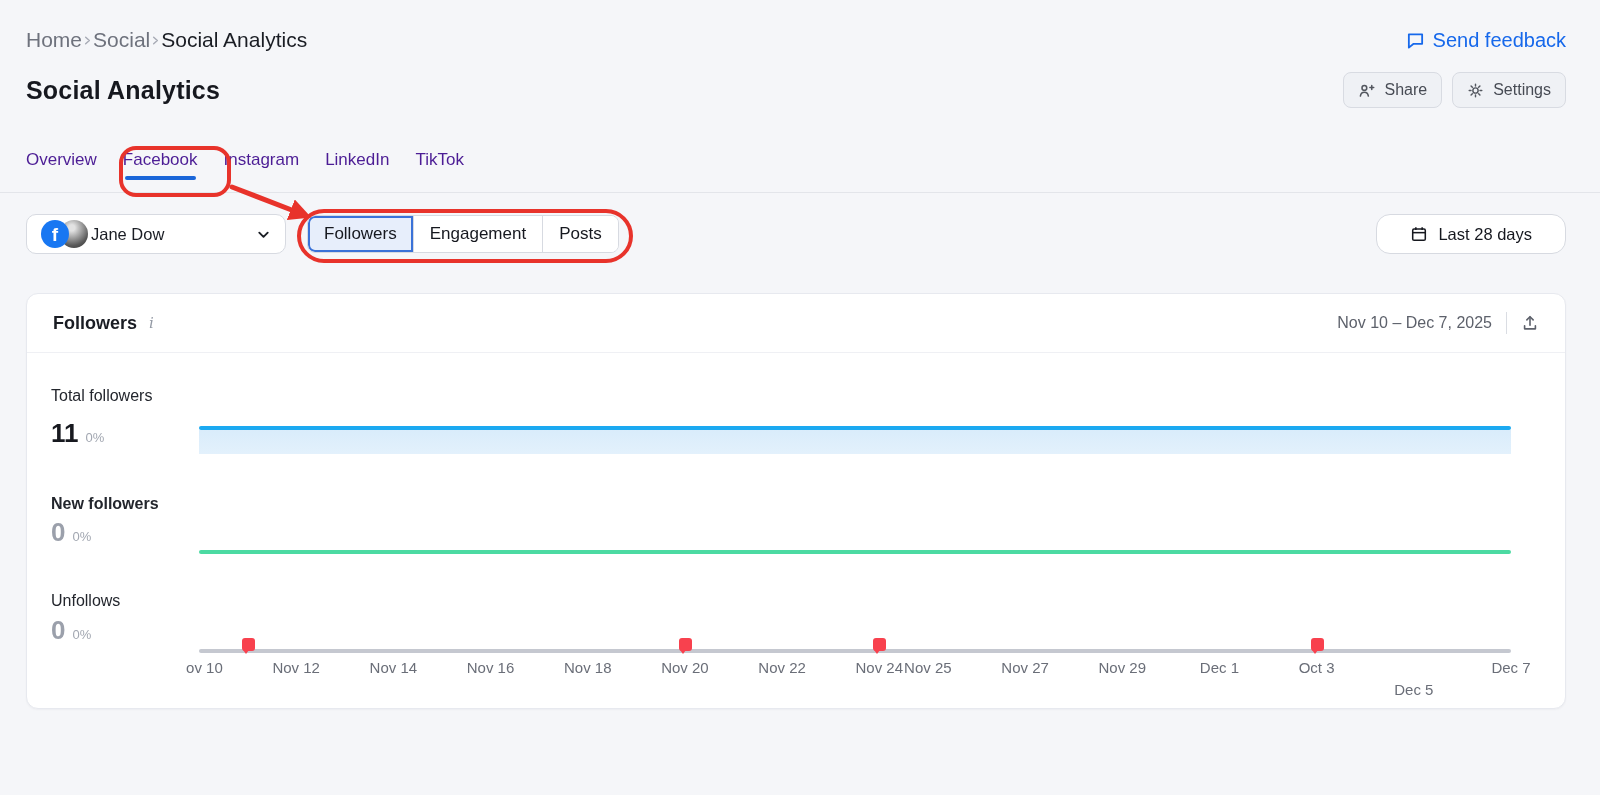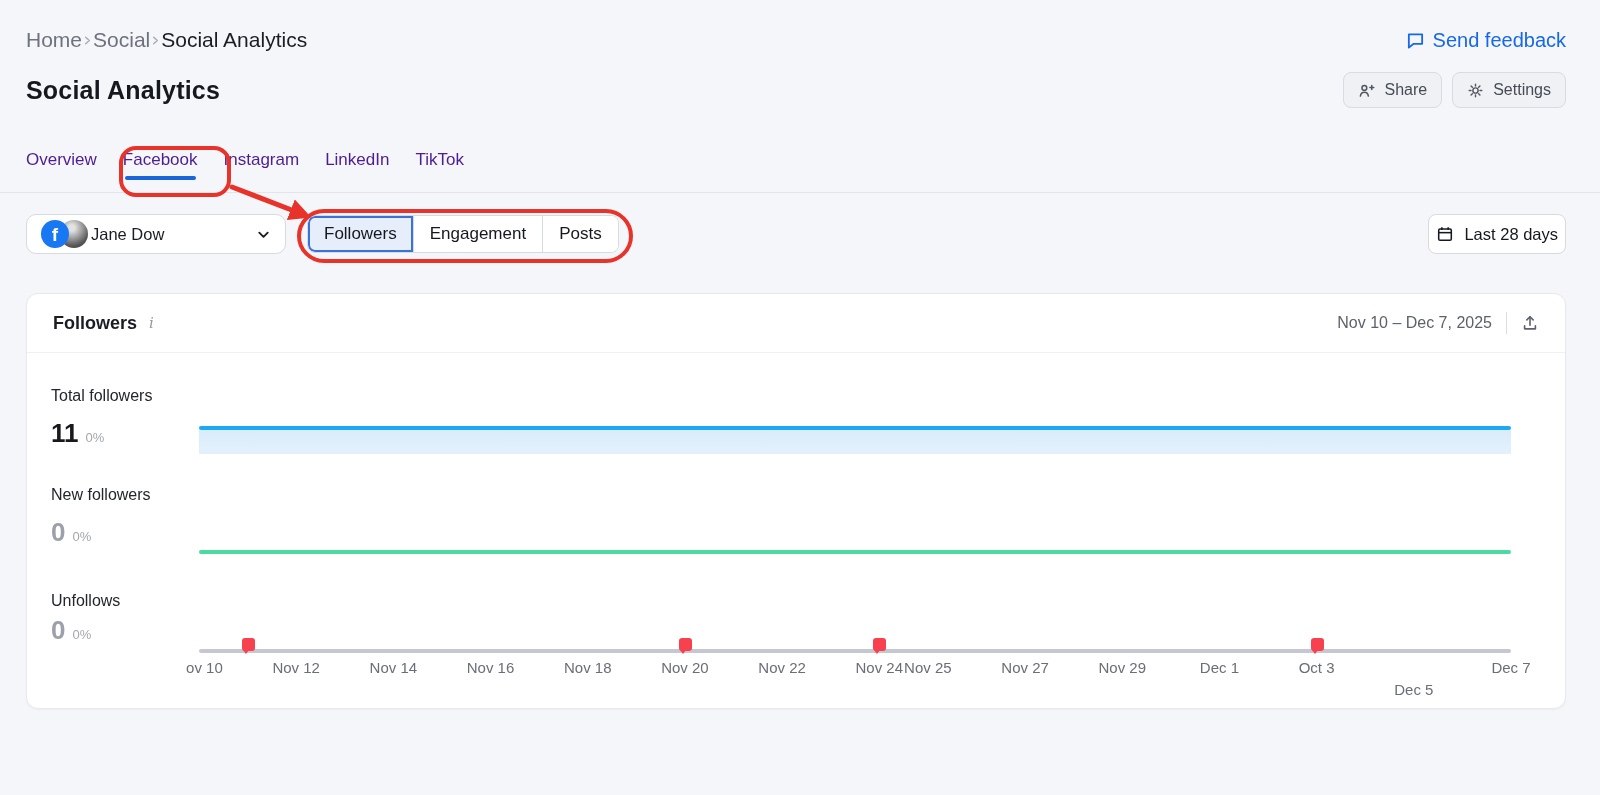--- a/index.html
+++ b/index.html
@@ -36,42 +36,42 @@
   .fb-badge span { position:relative; top:1px; }
   .avatar { position:absolute; left:19px; top:0; width:28px; height:28px; border-radius:50%; z-index:1; background:radial-gradient(circle at 42% 28%, #E2E2E2 12%, #A3A3A3 38%, #5A5A5A 68%, #2E2E2E 100%); }
   .pp-name { margin-left:3px; font-size:16.5px; color:#1A1D24; }
   .pp-chevron { margin-left:auto; color:#1A1D24; display:flex; }
 
   .seg-group { position:absolute; left:281px; top:1px; height:38px; display:inline-flex; background:#fff; border:1px solid #D7DAE1; border-radius:8px; overflow:hidden; }
   .seg { display:flex; align-items:center; padding:0 16px; font-size:17px; color:#16181F; cursor:pointer; background:#fff; }
   .seg + .seg { border-left:1px solid #D7DAE1; }
   .seg.selected { background:#E7EEFB; box-shadow:inset 0 0 0 2px #3A72D8; border-radius:7px 0 0 7px; }
 
-  .date-chip { position:absolute; right:0; top:0; height:40px; display:inline-flex; align-items:center; gap:10px; padding:0 7px; background:#fff; border:1px solid #D7DAE1; border-radius:8px; font-size:16.5px; color:#16181F; cursor:pointer; }
+  .date-chip { position:absolute; right:0; top:0; height:40px; display:inline-flex; align-items:center; gap:10px; padding:0 33px; background:#fff; border:1px solid #D7DAE1; border-radius:14px; font-size:16.5px; color:#16181F; cursor:pointer; }
 
   
   .card { position:absolute; left:26px; top:293px; width:1540px; height:416px; background:#fff; border:1px solid #E7E9EF; border-radius:12px; box-shadow:0 1px 2px rgba(25,30,50,.04); }
   .card-header { height:59px; display:flex; align-items:center; padding:0 26px; border-bottom:1px solid #EFF0F4; }
   .card-title { font-size:18px; font-weight:700; color:#1A1D24; }
   .info-i { margin-left:12px; font-family:"DejaVu Serif", serif; font-style:italic; font-size:15px; color:#949AA5; cursor:pointer; }
   .card-header-right { margin-left:auto; display:flex; align-items:center; gap:14px; }
   .date-range { font-size:16px; color:#5D616B; }
   .vdivider { width:1px; height:22px; background:#DADDE3; }
   .export-mini { color:#5D616B; display:flex; cursor:pointer; }
 
   .card-body { position:relative; height:356px; }
 
   .metrics { position:absolute; left:24px; top:0; width:160px; }
   .metric-label { position:absolute; left:0; font-size:16px; color:#23262D; white-space:nowrap; }
   .metric-value-row { position:absolute; left:0; display:flex; align-items:baseline; gap:7px; }
   .metric-value { font-size:26px; font-weight:700; color:#17191F; }
   .metric-value.muted { color:#9BA0AB; }
   .metric-change { font-size:13px; color:#A2A7B1; }
   .ml-1 { top:34px; }  .mv-1 { top:65px; }
-  .ml-2 { top:133px; } .mv-2 { top:164px; }
+  .ml-2 { top:142px;font-weight:bold; } .mv-2 { top:164px; }
   .ml-3 { top:231px;margin-top:8px; } .mv-3 { top:262px; }
 
   .chart-region { position:absolute; left:158px; top:0; width:1360px; height:356px; overflow:hidden; }
   .plot { position:absolute; left:14px; top:0; width:1312px; height:356px; }
   .line { position:absolute; left:0; width:100%; border-radius:2px; }
   .line-blue  { top:73px;  height:4px; background:#1BA9F1; }
   .fill-blue  { position:absolute; left:0; width:100%; top:77px; height:24px; background:linear-gradient(#D9ECFB, #E3F1FC); }
   .line-green { top:197px; height:4px; background:#4CDAA2; }
   .line-gray  { top:296px; height:4px; background:#C5C8D0; }
 

